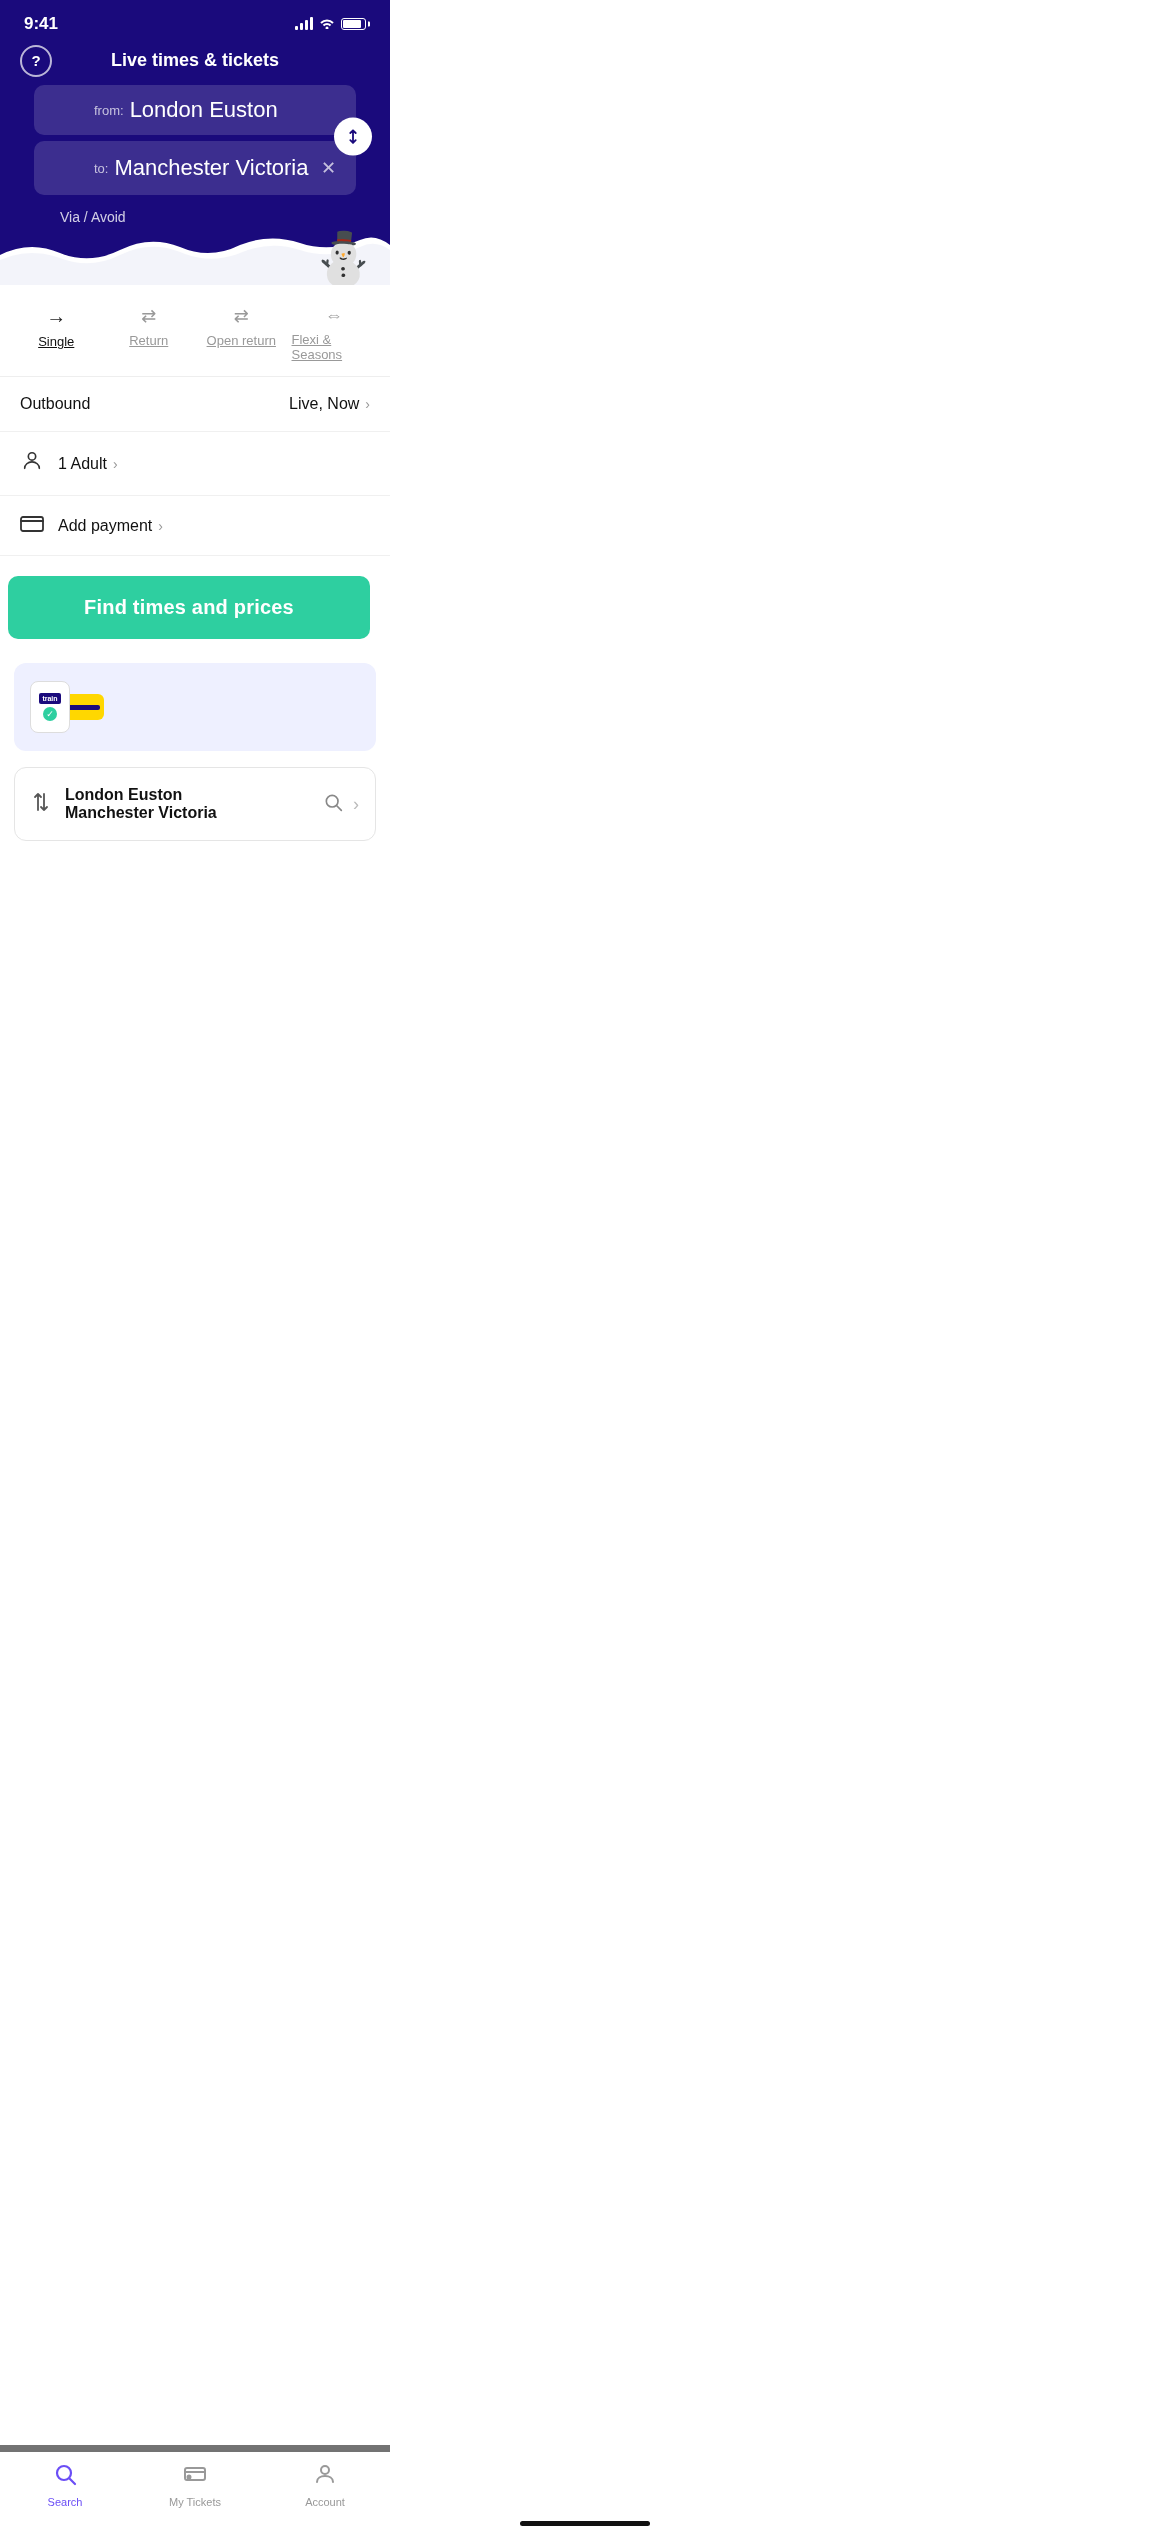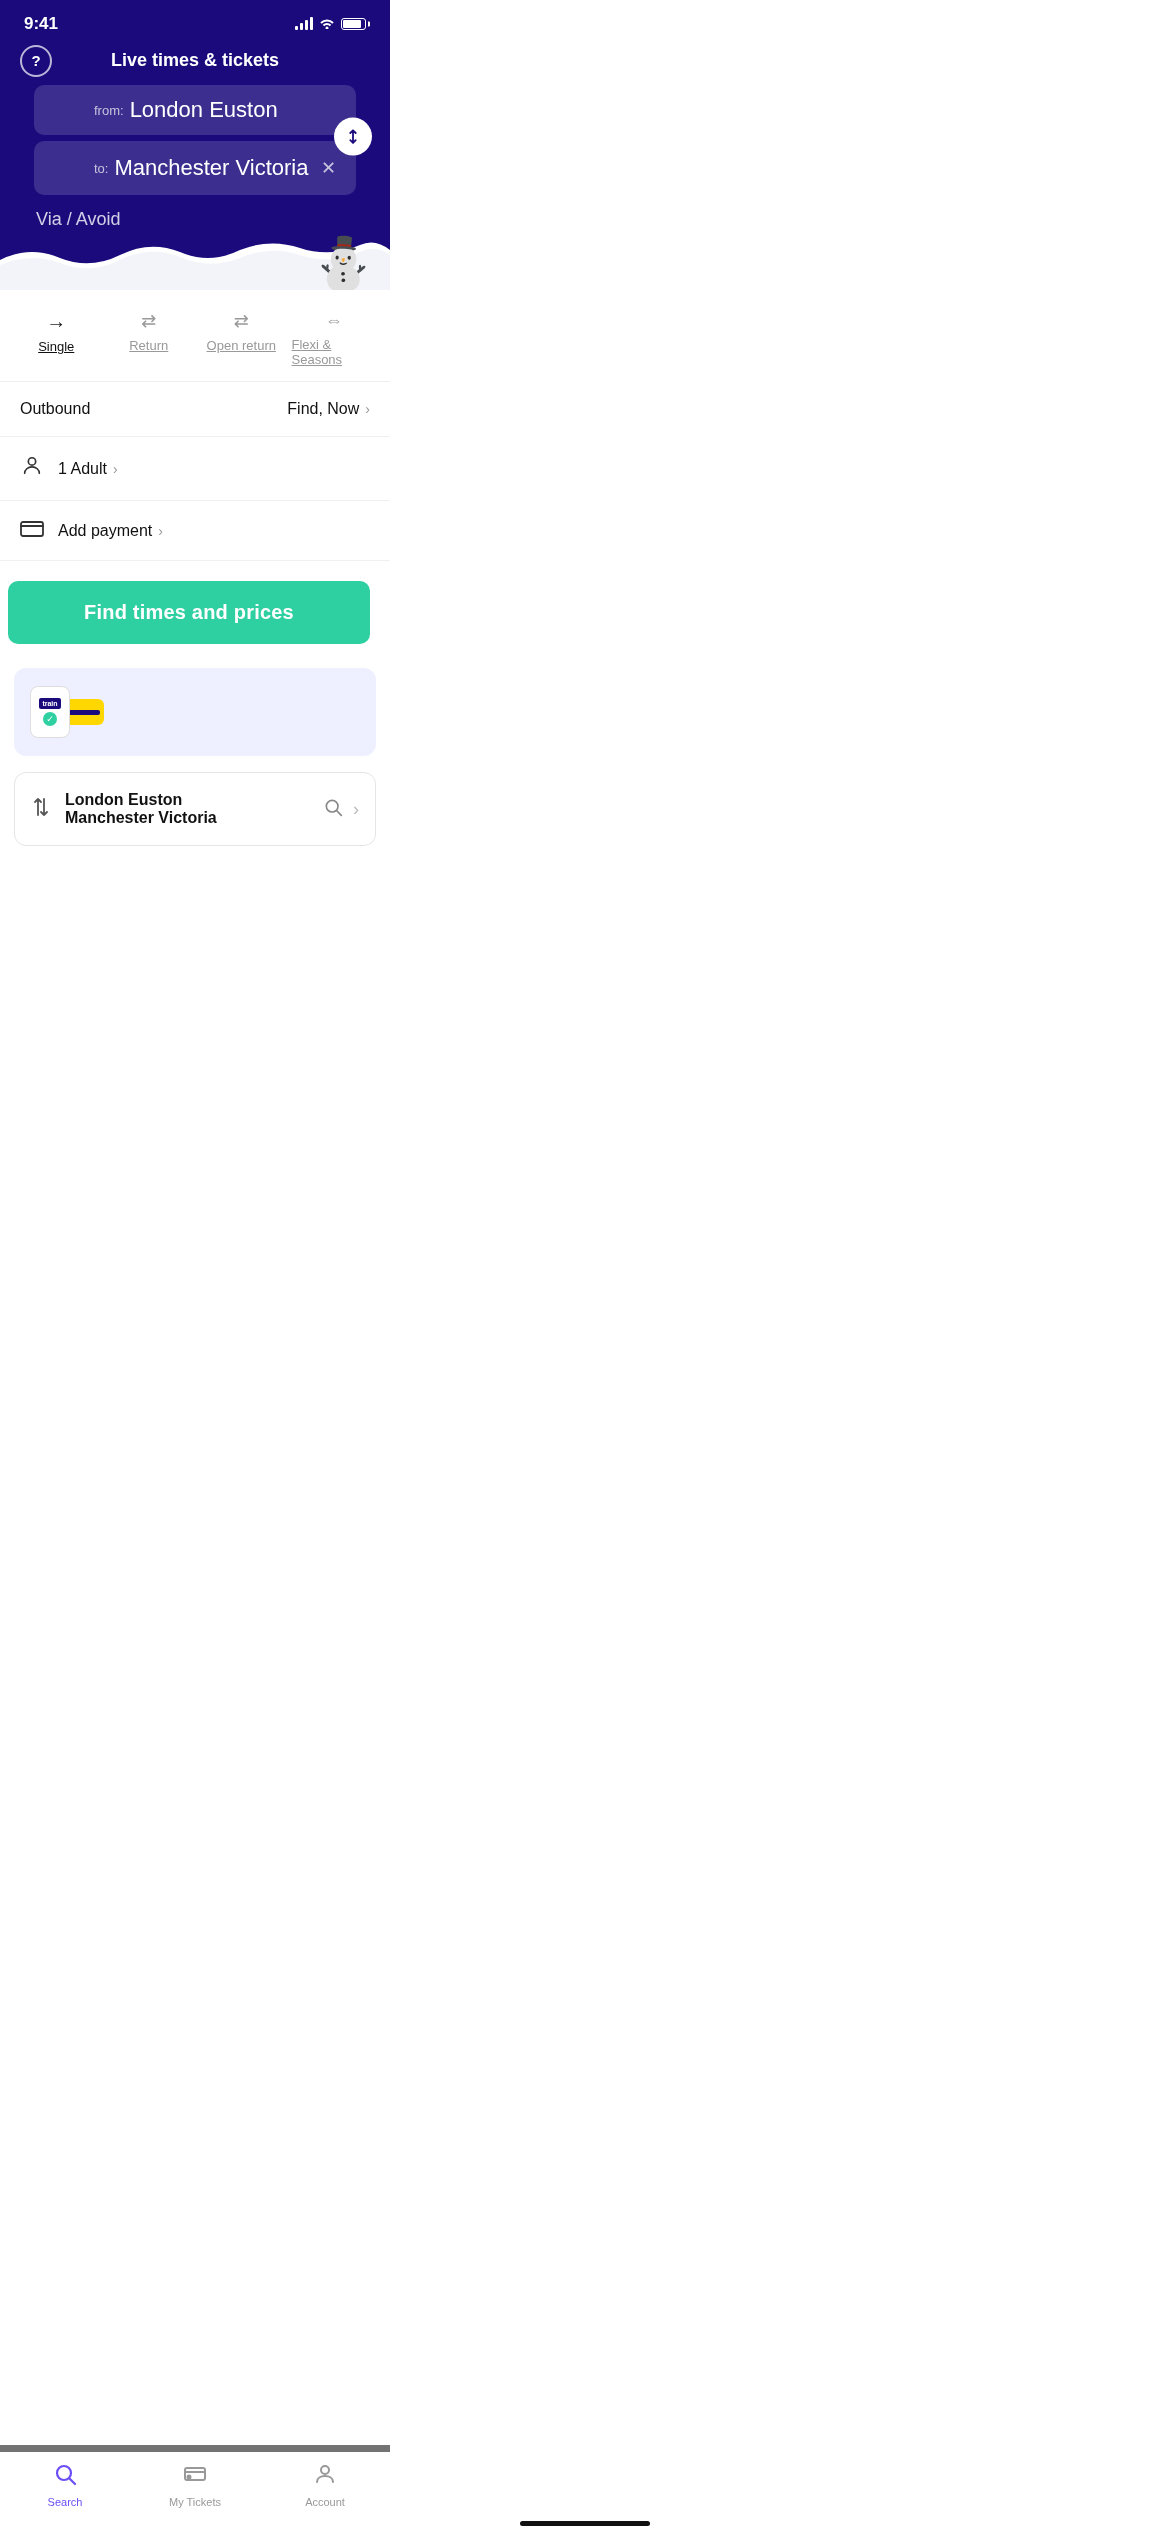--- a/index.html
+++ b/index.html
@@ -157,23 +157,24 @@
       height: 18px;
     }
     .clear-btn {
       color: rgba(255,255,255,0.7);
       font-size: 18px;
       cursor: pointer;
       padding: 4px;
     }
     .via-avoid {
       color: rgba(255,255,255,0.8);
-      font-size: 18px;
+      font-size: 14px;
       padding: 8px 2px 0;
       cursor: pointer;
+      margin-left: 24px;
     }
 
     
     .snow-section {
       background: #1a0a7c;
       position: relative;
       height: 60px;
       overflow: hidden;
     }
     .snow-wave {
@@ -522,21 +523,21 @@
     <span class="journey-type-icon" style="font-size:18px;">⇔</span>
     <span class="journey-type-label">Flexi &amp; Seasons</span>
   </div>
 </div>
 
 
 <div class="options-section">
 
   <div class="option-row">
     <span class="option-label">Outbound</span>
-    <span class="option-value">Find, Now</span>
+    <span class="option-value">Live, Now</span>
     <span class="chevron-right">›</span>
   </div>
 
   <div class="option-row">
     <span class="option-icon">
       <svg width="22" height="22" viewBox="0 0 24 24" fill="none" stroke="#333" stroke-width="1.8" stroke-linecap="round" stroke-linejoin="round">
         <circle cx="12" cy="7" r="4"></circle>
         <path d="M4 20c0-4 3.6-7 8-7s8 3 8 7"></path>
       </svg>
     </span>

